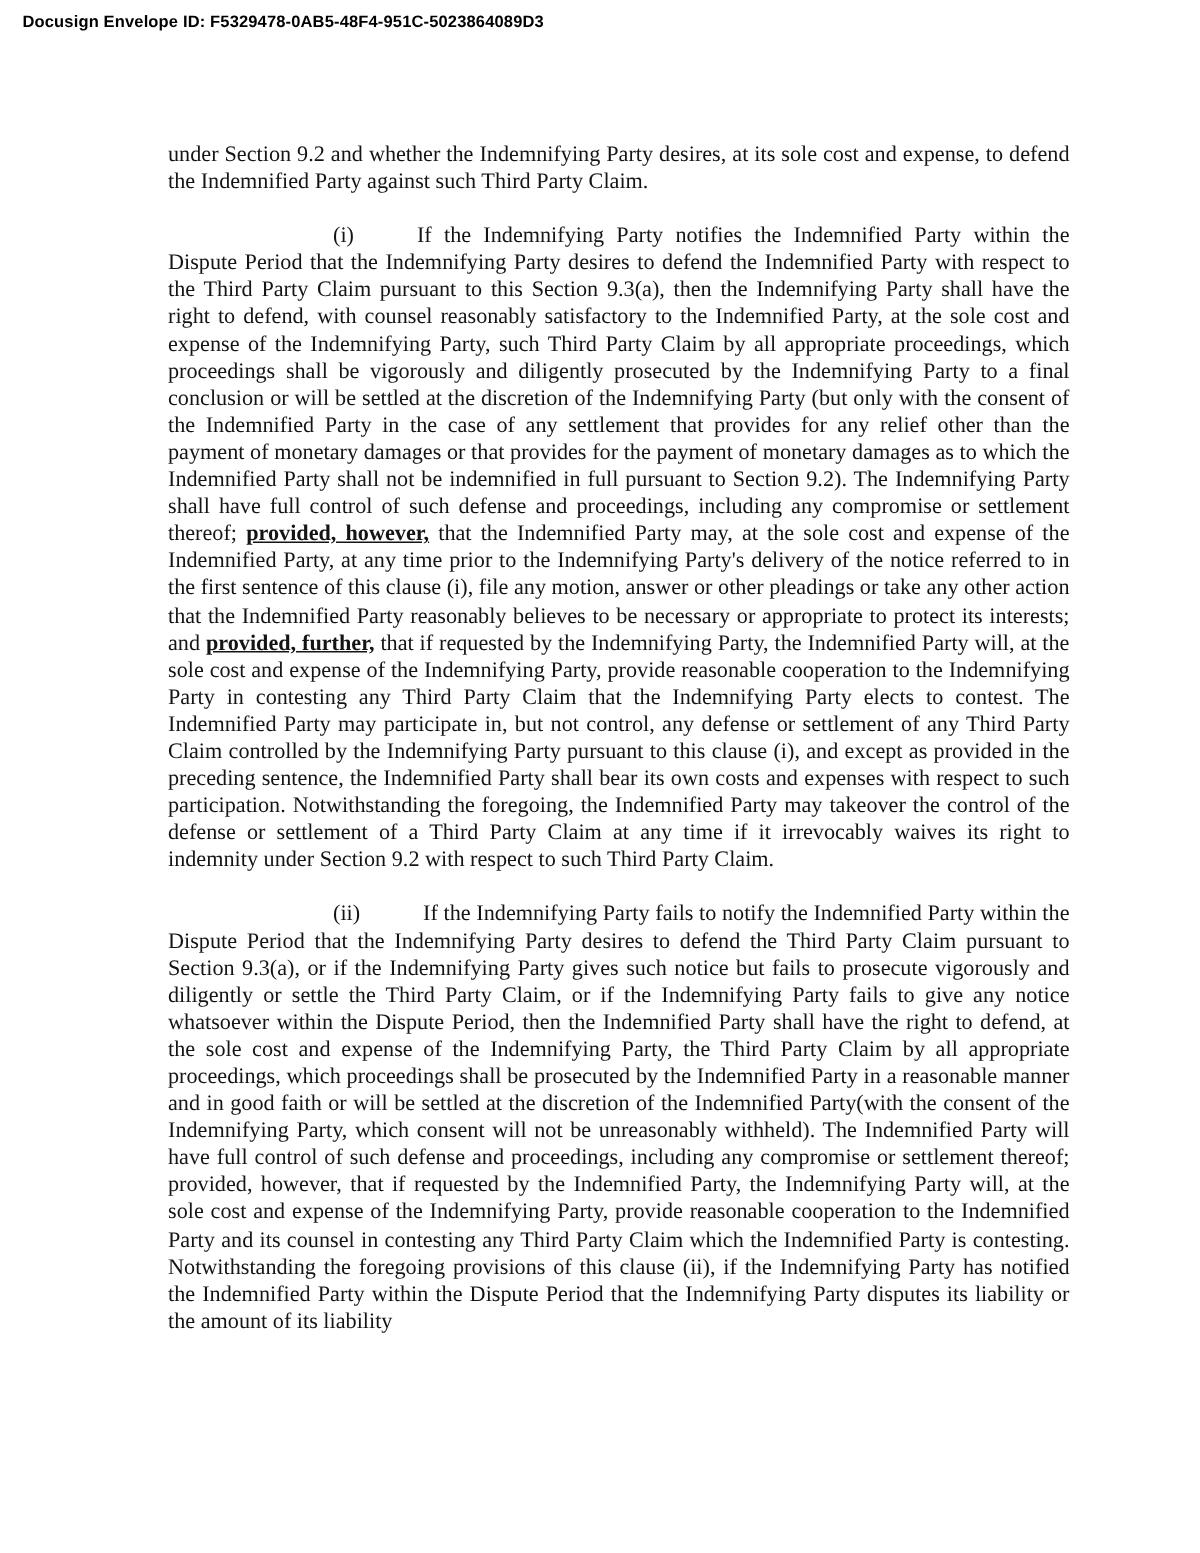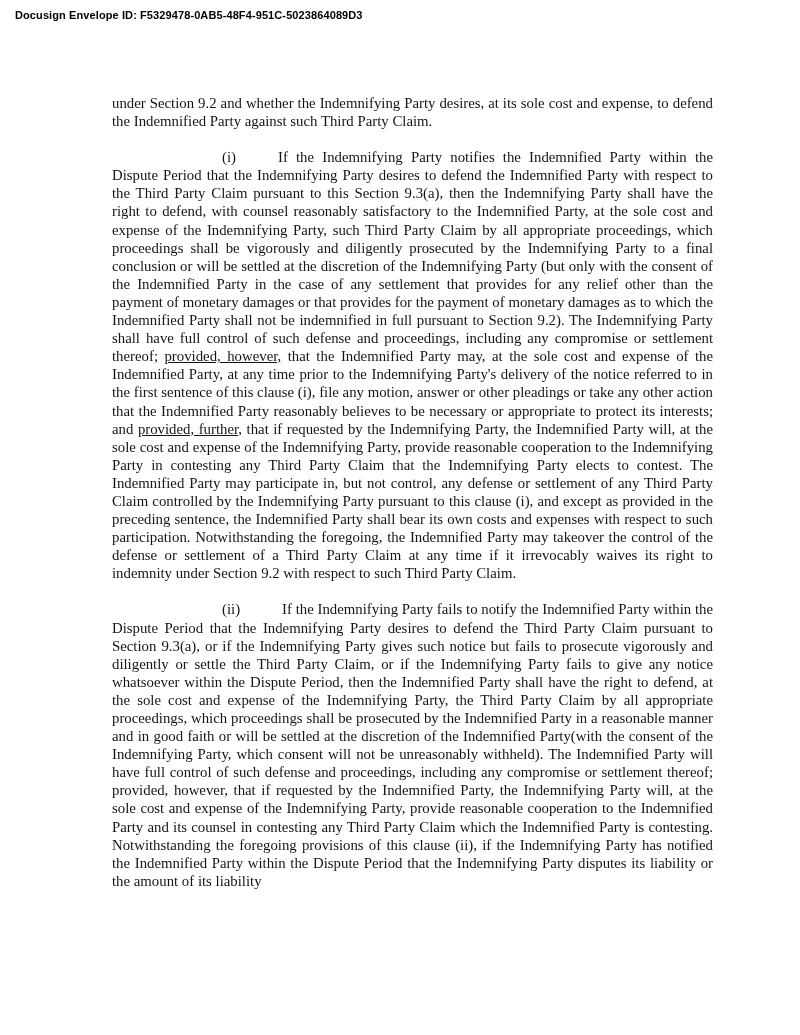--- a/index.html
+++ b/index.html
@@ -29,21 +29,21 @@
     width: 601px;
     font-size: 14.8px;
     line-height: 18.1px;
     text-align: justify;
     margin-left: 12px;
   }
   p.para { margin: 0 0 18px 0; padding: 0; }
   .tab { display: inline-block; height: 1px; vertical-align: baseline; }
   .tab1 { width: 110px; }
   .tab2 { width: 42px; }
-  .u { text-decoration: underline; }
+  .u { text-decoration: underline; font-weight: bold; }
 </style>
 </head>
 <body>
 
 <div class="envelope-header">Docusign Envelope ID: F5329478-0AB5-48F4-951C-5023864089D3</div>
 
 <div class="doc-body">
     <p class="para"><span>under Section 9.2 and whether the Indemnifying Party desires, at its sole cost and expense, to defend the Indemnified Party against such Third Party Claim.</span></p>
     <p class="para"><span class="tab tab1"></span><span>(i)</span><span class="tab tab2"></span><span>If the Indemnifying Party notifies the Indemnified Party within the Dispute Period that the Indemnifying Party desires to defend the Indemnified Party with respect to the Third Party Claim pursuant to this Section 9.3(a), then the Indemnifying Party shall have the right to defend, with counsel reasonably satisfactory to the Indemnified Party, at the sole cost and expense of the Indemnifying Party, such Third Party Claim by all appropriate proceedings, which proceedings shall be vigorously and diligently prosecuted by the Indemnifying Party to a final conclusion or will be settled at the discretion of the Indemnifying Party (but only with the consent of the Indemnified Party in the case of any settlement that provides for any relief other than the payment of monetary damages or that provides for the payment of monetary damages as to which the Indemnified Party shall not be indemnified in full pursuant to Section 9.2). The Indemnifying Party shall have full control of such defense and proceedings, including any compromise or settlement thereof; </span><span class="u">provided, however,</span><span> that the Indemnified Party may, at the sole cost and expense of the Indemnified Party, at any time prior to the Indemnifying Party's delivery of the notice referred to in the first sentence of this clause (i), file any motion, answer or other pleadings or take any other action that the Indemnified Party reasonably believes to be necessary or appropriate to protect its interests; and </span><span class="u">provided, further,</span><span> that if requested by the Indemnifying Party, the Indemnified Party will, at the sole cost and expense of the Indemnifying Party, provide reasonable cooperation to the Indemnifying Party in contesting any Third Party Claim that the Indemnifying Party elects to contest. The Indemnified Party may participate in, but not control, any defense or settlement of any Third Party Claim controlled by the Indemnifying Party pursuant to this clause (i), and except as provided in the preceding sentence, the Indemnified Party shall bear its own costs and expenses with respect to such participation. Notwithstanding the foregoing, the Indemnified Party may takeover the control of the defense or settlement of a Third Party Claim at any time if it irrevocably waives its right to indemnity under Section 9.2 with respect to such Third Party Claim.</span></p>
     <p class="para"><span class="tab tab1"></span><span>(ii)</span><span class="tab tab2"></span><span>If the Indemnifying Party fails to notify the Indemnified Party within the Dispute Period that the Indemnifying Party desires to defend the Third Party Claim pursuant to Section 9.3(a), or if the Indemnifying Party gives such notice but fails to prosecute vigorously and diligently or settle the Third Party Claim, or if the Indemnifying Party fails to give any notice whatsoever within the Dispute Period, then the Indemnified Party shall have the right to defend, at the sole cost and expense of the Indemnifying Party, the Third Party Claim by all appropriate proceedings, which proceedings shall be prosecuted by the Indemnified Party in a reasonable manner and in good faith or will be settled at the discretion of the Indemnified Party(with the consent of the Indemnifying Party, which consent will not be unreasonably withheld). The Indemnified Party will have full control of such defense and proceedings, including any compromise or settlement thereof; provided, however, that if requested by the Indemnified Party, the Indemnifying Party will, at the sole cost and expense of the Indemnifying Party, provide reasonable cooperation to the Indemnified Party and its counsel in contesting any Third Party Claim which the Indemnified Party is contesting. Notwithstanding the foregoing provisions of this clause (ii), if the Indemnifying Party has notified the Indemnified Party within the Dispute Period that the Indemnifying Party disputes its liability or the amount of its liability</span></p>

